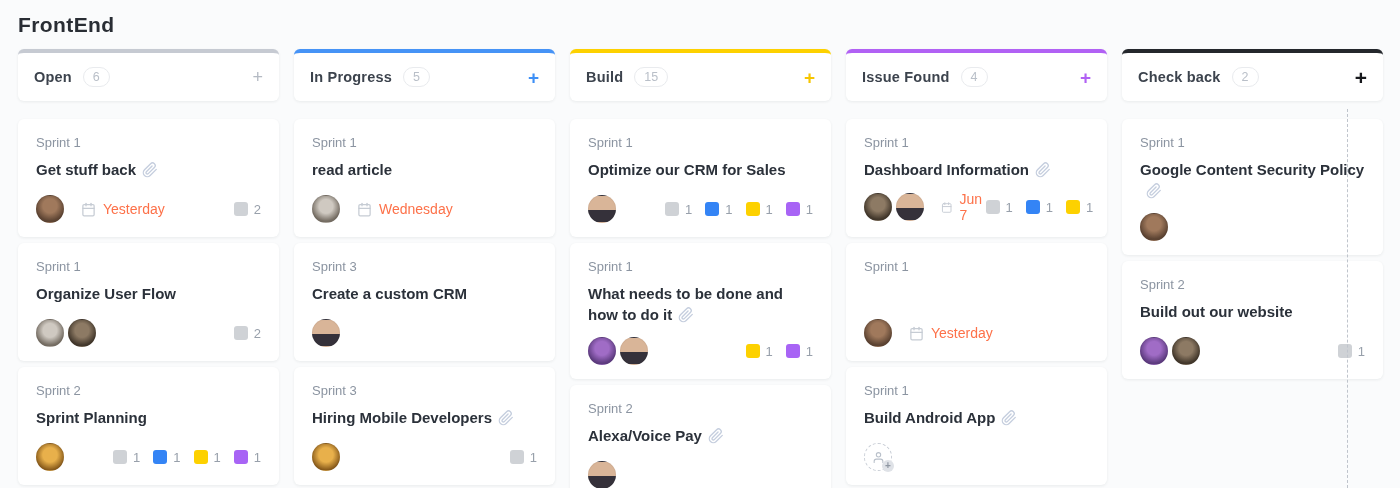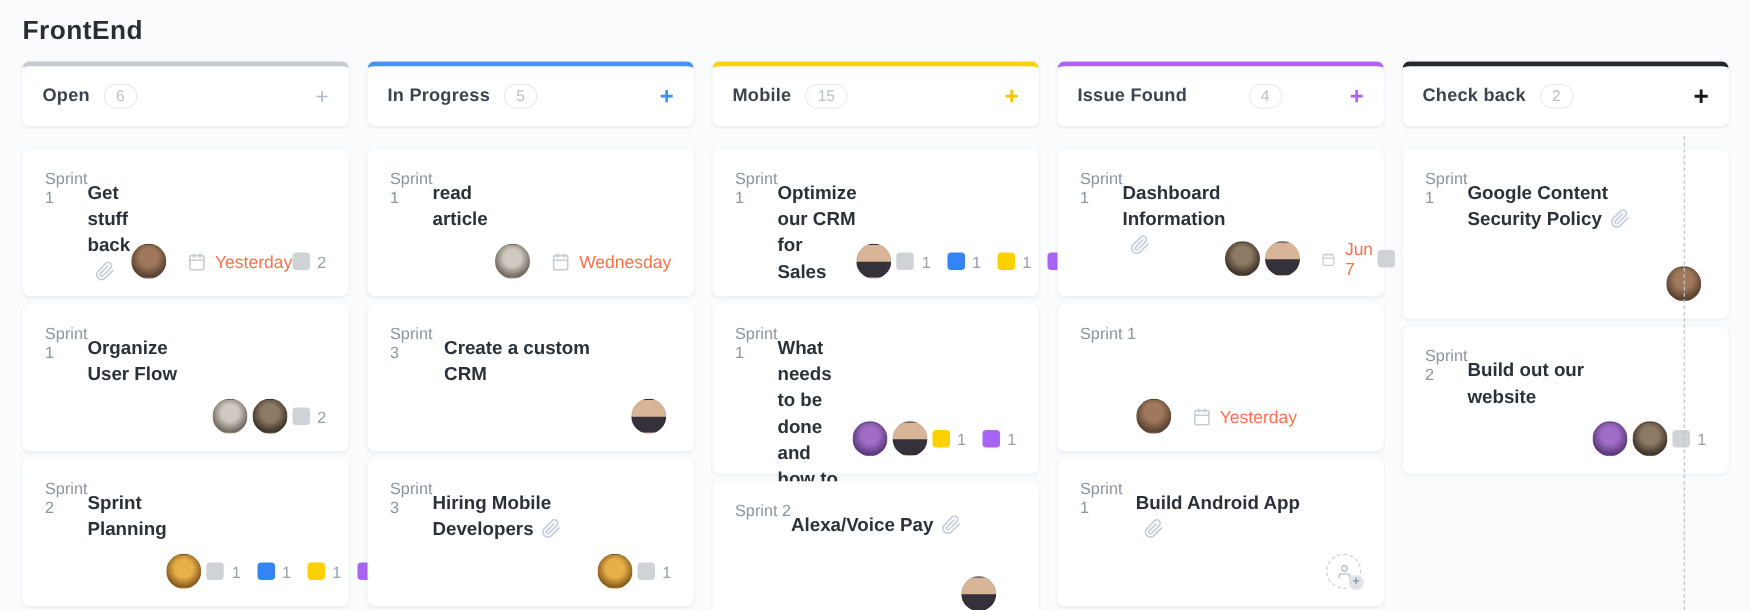--- a/index.html
+++ b/index.html
@@ -20,21 +20,21 @@
   .col-header {
     background: #fff; border-radius: 6px; height: 52px;
     display: flex; align-items: center; padding: 0 16px;
     box-shadow: 0 1px 3px rgba(42,47,56,.08);
     border-top: 4px solid #701a75;
     margin-bottom: 18px;
   }
   .accent-open { border-top-color: #c6cad2; }
   .accent-inprogress { border-top-color: #4693f6; }
   .accent-review { border-top-color: #fdd100; }
-  .accent-issue { border-top-color: #b161f4; gap: 38px; }
+  .accent-issue { border-top-color: #b161f4; }
   .accent-check { border-top-color: #24272c; }
 
   .col-name { font-size: 14.5px; font-weight: 700; color: #3c434d; letter-spacing: .2px; }
   .col-count {
     margin-left: 11px; font-size: 12.5px; color: #b9bfc8;
     border: 1.5px solid #e9ebee; border-radius: 20px; padding: 3px 9px; line-height: 1;
     min-width: 24px; text-align: center;
   }
   .col-add {
     margin-left: auto; background: none; border: none; cursor: pointer;
@@ -44,21 +44,21 @@
   .plus-blue { color: #3d8ff6; }
   .plus-yellow { color: #f6c500; }
   .plus-purple { color: #b161f4; }
   .plus-black { color: #16181c; font-size: 21px; }
 
   .card {
     background: #fff; border-radius: 6px;
     box-shadow: 0 1px 3px rgba(42,47,56,.08);
     padding: 16px 18px 14px 18px;
     height: 118px; margin-bottom: 6px;
-    display: flex; 
+    display: flex; flex-direction: column;
     cursor: pointer;
   }
   .card.tall { height: 136px; }
   .sprint { font-size: 13px; color: #8b94a1; }
   .card-title { font-size: 15px; font-weight: 700; color: #2b313a; line-height: 1.4; margin-top: 9px; }
   .clip-icon { width: 16px; height: 16px; vertical-align: -3px; margin-left: 6px; }
   .footer { display: flex; align-items: center; margin-top: auto; }
   .avatars { display: flex; }
   .avatar {
     width: 28px; height: 28px; border-radius: 50%; flex: 0 0 28px;
@@ -237,21 +237,21 @@
                 <i class="chip chip-gray"></i>
                 <em>1</em>
               </span>
           </div>
         </div>
       </article>
     </section>
 
     <section class="column">
       <header class="col-header accent-review">
-        <span class="col-name">Mobile</span>
+        <span class="col-name">Build</span>
         <span class="col-count">15</span>
         <button class="col-add plus-yellow">+</button>
       </header>
 
       <article class="card">
         <div class="sprint">Sprint 1</div>
         <h3 class="card-title"><span>Optimize our CRM for Sales</span></h3>
         <div class="footer">
           <div class="avatars">
             <span class="avatar av-suit"></span>

